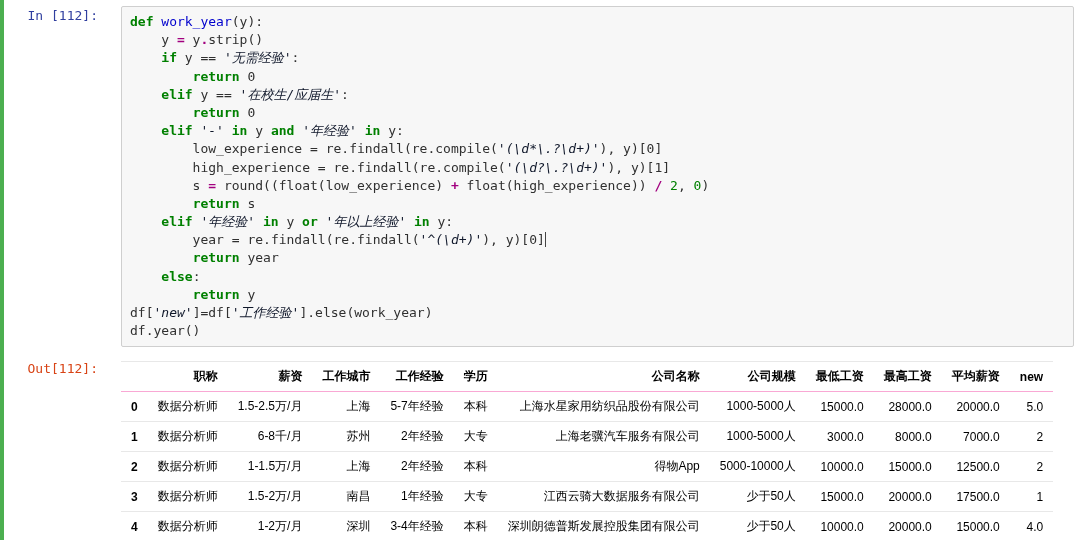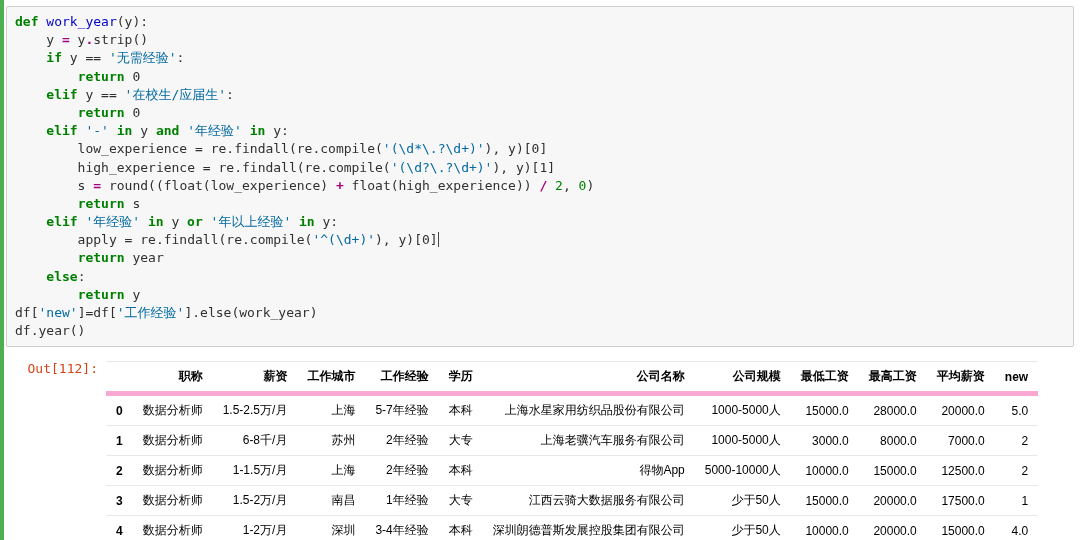--- a/index.html
+++ b/index.html
@@ -2,55 +2,56 @@
 <html><head>
 <meta charset="utf-8">
 <style>
   * { box-sizing: border-box; margin: 0; padding: 0; }
   body { font-family: "Helvetica Neue", Helvetica, Arial, sans-serif; font-size: 13px; background: #fff; }
   .notebook { border-left: 4px solid #4caf50; padding-left: 2px; }
   .cell { display: flex; padding: 4px 0; }
   .prompt { width: 100px; text-align: right; padding: 4px 8px 4px 4px; font-family: monospace; font-size: 13px; flex-shrink: 0; }
   .in-prompt { color: #303f9f; }
   .out-prompt { color: #d84315; }
-  .cell-body { flex: 1; padding: 2px 6px 2px 0; }
+  .cell-body { flex: 1; padding: 2px 6px 2px 0; margin-left: 15px; }
   .input-area { border: 1px solid #cfcfcf; background: #f7f7f7; border-radius: 2px; padding: 6px 8px; }
   pre.code { font-family: "DejaVu Sans Mono", Menlo, Consolas, monospace; font-size: 13px; line-height: 1.4; white-space: pre; color: #303030; }
   .kw { color: #008000; font-weight: bold; }
   .fn { color: #0000cd; }
-  .str { color: #0369a1; }
+  .str { color: #0f172a; font-style: italic; }
   .num { color: #008000; }
   .op { color: #a2007f; font-weight: bold; }
   .cursor { border-right: 1px solid #444; }
   table.dataframe { border-collapse: collapse; font-size: 12px; margin-top: 2px; }
   table.dataframe th, table.dataframe td { padding: 6px 10px; text-align: right; border-top: 1px solid #e8e8e8; border-bottom: 1px solid #e8e8e8; white-space: nowrap; }
-  table.dataframe thead th { border-bottom: 5px solid #f9a8d4; font-weight: bold; }
+  table.dataframe thead th { border-bottom: 1px solid #f9a8d4; font-weight: bold; }
   table.dataframe tbody th { font-weight: bold; }
 </style>
 </head>
 <body>
 
 <div class="notebook">
 
   <div class="cell">
+    <div class="prompt in-prompt">In  [112]:</div>
     <div class="cell-body">
       <div class="input-area">
 <pre class="code"><span class="kw">def</span> <span class="fn">work_year</span><span>(y):</span>
     y <span class="op">=</span> y<span class="op">.</span>strip()
     <span class="kw">if</span><span> y == </span><span class="str">'无需经验'</span><span>:</span>
         <span class="kw">return</span><span> 0</span>
     <span class="kw">elif</span><span> y == </span><span class="str">'在校生/应届生'</span><span>:</span>
         <span class="kw">return</span><span> 0</span>
     <span class="kw">elif</span> <span class="str">'-'</span><span class="kw"> in </span><span>y </span><span class="kw">and</span><span class="str"> '年经验' </span><span class="kw">in</span><span> y:</span>
 <span>        low_experience = re.findall(re.compile(</span><span class="str">'(\d*\.?\d+)'</span><span>), y)[0]</span>
 <span>        high_experience = re.findall(re.compile(</span><span class="str">'(\d?\.?\d+)'</span><span>), y)[1]</span>
         s <span class="op">=</span> round((float(low_experience) <span class="op">+</span> float(high_experience)) <span class="op">/</span> <span class="num">2</span>, <span class="num">0</span>)
         <span class="kw">return</span><span> s</span>
     <span class="kw">elif</span> <span class="str">'年经验'</span><span class="kw"> in </span><span>y </span><span class="kw">or</span><span class="str"> '年以上经验' </span><span class="kw">in</span><span> y:</span>
-<span>        apply = re.findall(re.compile(</span><span class="str">'^(\d+)'</span><span>), y)[0]</span><span class="cursor"></span>
+<span>        year = re.findall(re.findall(</span><span class="str">'^(\d+)'</span><span>), y)[0]</span><span class="cursor"></span>
         <span class="kw">return</span><span> year</span>
     <span class="kw">else</span><span>:</span>
         <span class="kw">return</span><span> y</span>
 <span>df[</span><span class="str">'new'</span><span>]=df[</span><span class="str">'工作经验'</span><span>].else(work_year)</span>
 <span>df.year()</span></pre>
       </div>
     </div>
   </div>
 
   <div class="cell">

